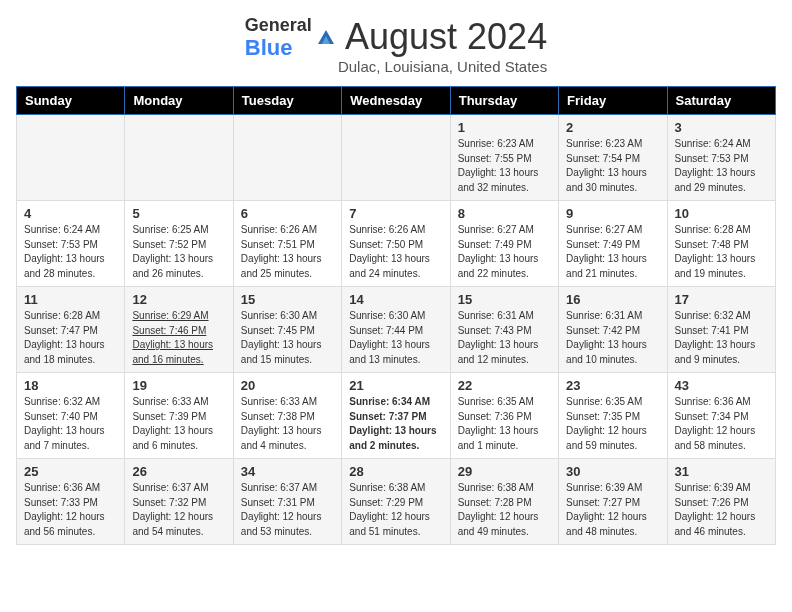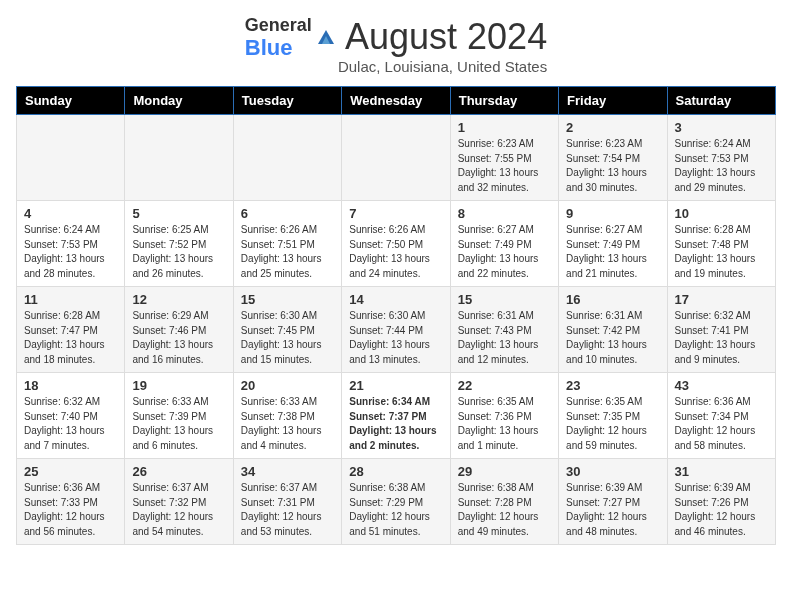--- a/index.html
+++ b/index.html
@@ -210,21 +210,21 @@
       <tr>
         <td>
           <span class="day-num">11</span>
           <div class="day-info" style="white-space: pre-line;">Sunrise: 6:28 AM
 Sunset: 7:47 PM
 Daylight: 13 hours
 and 18 minutes.</div>
         </td>
         <td>
           <span class="day-num">12</span>
-          <div class="day-info" style="white-space: pre-line;">Sunrise: 6:29 AM
+          <div class="day-info" style="white-space: pre-line; text-decoration: underline;">Sunrise: 6:29 AM
 Sunset: 7:46 PM
 Daylight: 13 hours
 and 16 minutes.</div>
         </td>
         <td>
           <span class="day-num">15</span>
           <div class="day-info" style="white-space: pre-line;">Sunrise: 6:30 AM
 Sunset: 7:45 PM
 Daylight: 13 hours
 and 15 minutes.</div>

